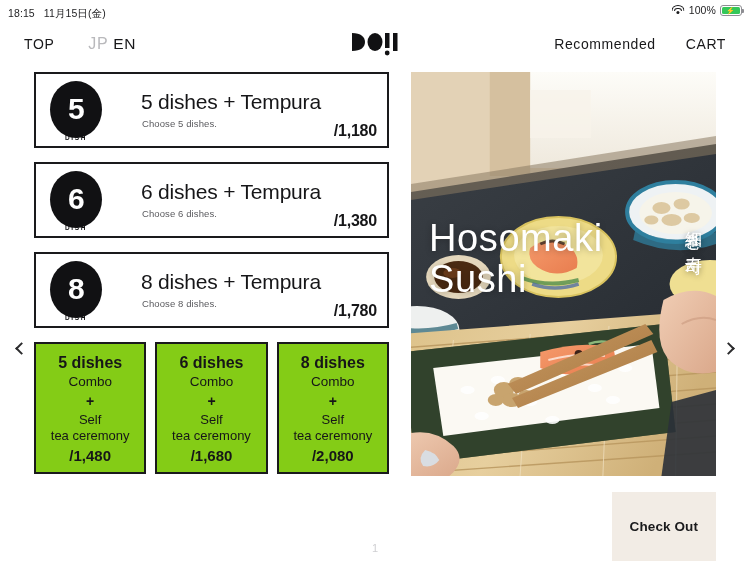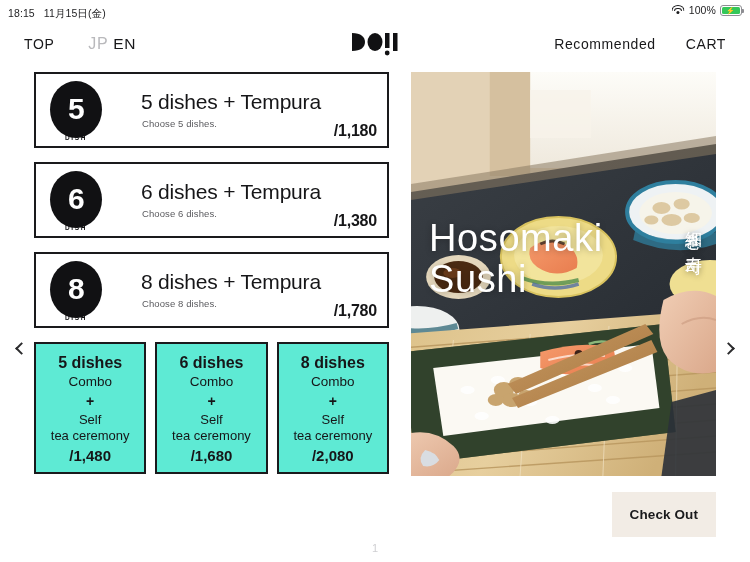--- a/index.html
+++ b/index.html
@@ -116,21 +116,21 @@
     font-size:9.5px; color:#5a5a5e; letter-spacing:.1px;
   }
   .dish-price{
     position:absolute; right:10px; bottom:6px;
     font-size:16px; font-weight:bold; color:#161618; letter-spacing:-.2px;
   }
 
   
   .combo-row{ display:flex; gap:9px; margin-top:6px; }
   .combo-card{
-    flex:1; border:2px solid #1a1a1c; background:#5eead4;
+    flex:1; border:2px solid #1a1a1c; background:#84cc16;
     height:132px; padding:9px 4px 8px;
     display:flex; flex-direction:column; align-items:center;
     cursor:pointer;
   }
   .combo-dishes{ font-size:16px; font-weight:bold; color:#161618; line-height:1.25; }
   .combo-word{ font-size:13.5px; color:#161618; line-height:1.3; }
   .combo-plus{ font-size:14px; font-weight:bold; color:#161618; line-height:1.5; }
   .combo-self{ font-size:13px; color:#161618; line-height:1.28; text-align:center; }
   .combo-price{ margin-top:auto; font-size:15px; font-weight:bold; color:#161618; }
 
@@ -154,21 +154,21 @@
     font-family:"DejaVu Sans", sans-serif;
   }
 
   
   .footer-btns{
     position:absolute; right:34px; top:424px;
     display:flex; gap:10px;
   }
   .fbtn{
     background:#f2ece5; border:none;
-    padding:15px 18px; font-size:13.5px; font-weight:bold;
+    padding:27px 18px; font-size:13.5px; font-weight:bold;
     color:#1a1a1c; cursor:pointer; letter-spacing:.1px;
     font-family:"Liberation Sans", sans-serif;
   }
   .pager{
     position:absolute; left:0; right:0; top:474px;
     text-align:center; font-size:11px; color:#cfcfd2;
   }
 </style>
 </head>
 <body>

